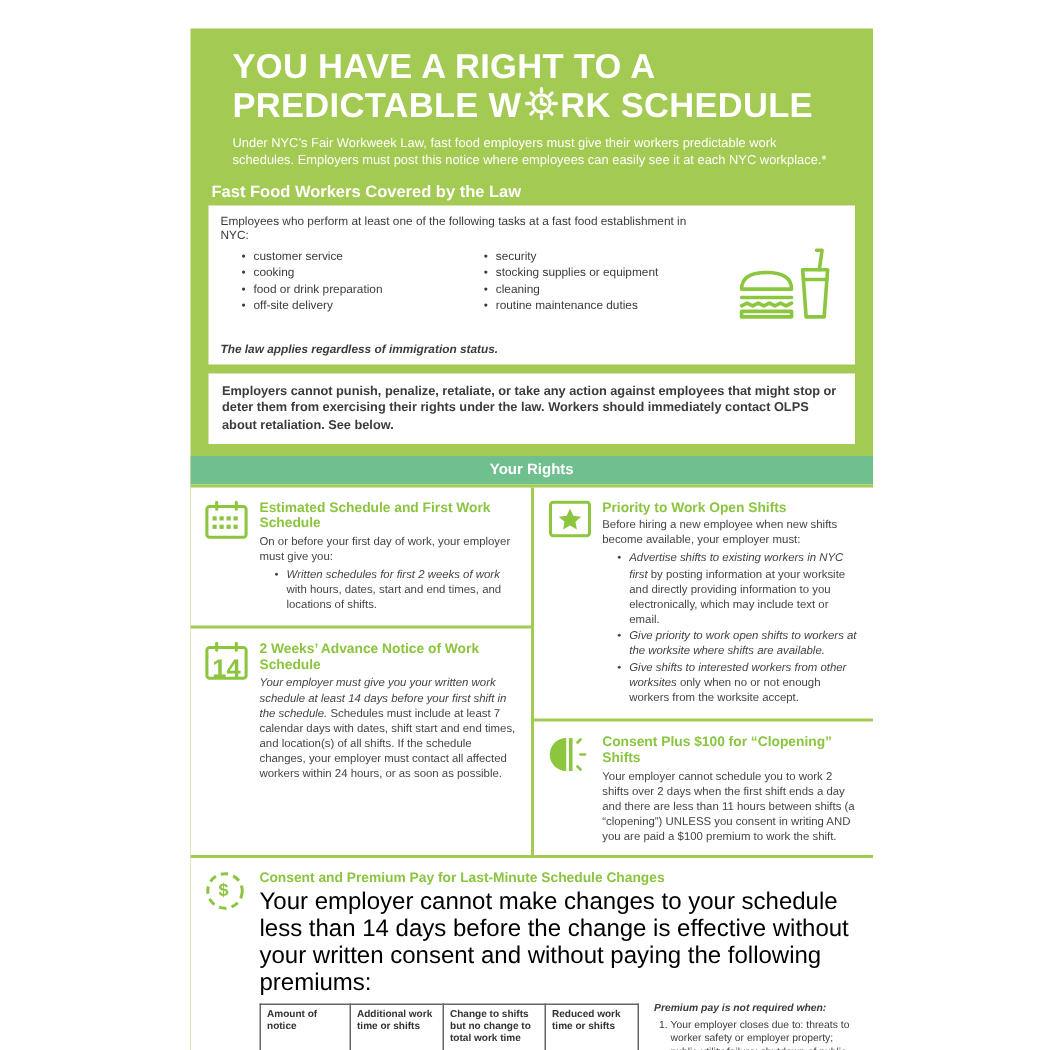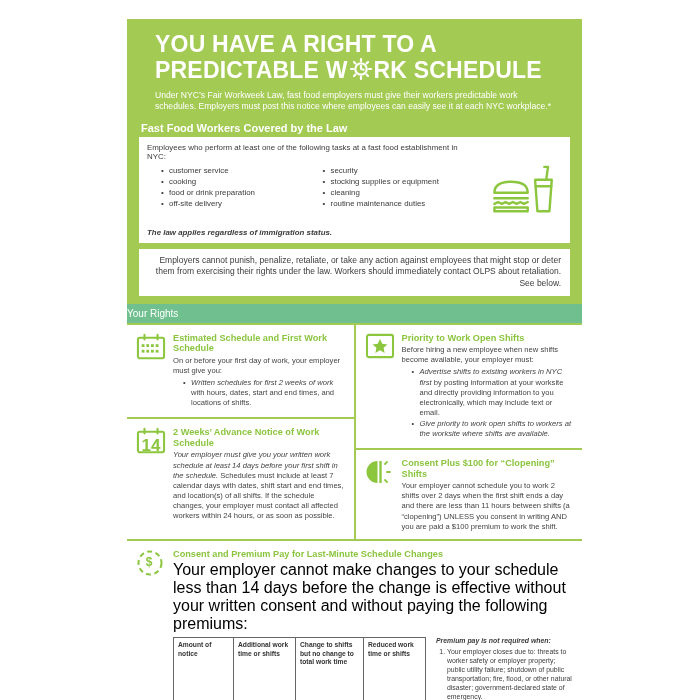--- a/index.html
+++ b/index.html
@@ -15,23 +15,23 @@
   .covered-h{padding:9px 14px 3px 14px;color:#fff;font-weight:bold;font-size:11px;}
   .covered-row{display:flex;gap:0;margin:0 12px;}
   .wbox{background:#fff;}
   .tasks-box{flex:1;padding:6px 8px;font-size:7.9px;color:#3b3b3b;}
   .task-cols{display:flex;margin-top:2px;}
   .task-cols ul{list-style:none;margin:2px 0 3px 0;padding:0 0 0 14px;flex:1;}
   .task-cols li{position:relative;padding-left:8px;line-height:1.42;}
   .task-cols li::before{content:"•";position:absolute;left:0;}
   .imm-note{font-weight:bold;font-style:italic;font-size:7.9px;margin-top:15px;}
   .icon-box{width:92px;display:flex;align-items:center;justify-content:center;padding:4px;}
-  .retal-box{margin:6px 12px 0 12px;padding:6px 9px;font-size:8.5px;font-weight:normal;color:#3b3b3b;line-height:1.38;text-align:right;}
-  
-  .band{margin-top:8px;background:#6fc08e;color:#fff;font-weight:normal;font-size:10px;padding:4px 0;}
+  .retal-box{margin:6px 12px 0 12px;padding:6px 9px;font-size:8.5px;font-weight:bold;color:#3b3b3b;line-height:1.38;}
+  
+  .band{margin-top:8px;background:#6fc08e;color:#fff;font-weight:bold;font-size:10px;text-align:center;padding:4px 0;}
   
   .rights{background:#fff;flex:1;display:flex;flex-direction:column;border-top:2px solid #a3ca52;}
   .cols{display:flex;border-bottom:2px solid #a3ca52;}
   .col{flex:1;display:flex;flex-direction:column;}
   .col.left{border-right:2px solid #a3ca52;}
   .sec{display:flex;padding:8px 8px 7px 9px;gap:7px;}
   .sec + .sec{border-top:2px solid #a3ca52;}
   .sec .icn{flex:0 0 30px;position:relative;}
   .sec .bd{flex:1;font-size:7.6px;line-height:1.33;color:#444;}
   .sec-h{color:#8bc53f;font-weight:bold;font-size:9.2px;line-height:1.15;margin-bottom:2px;}
@@ -175,20 +175,21 @@
                   <rect x="2" y="2" width="28" height="24" rx="2" fill="none" stroke="#8cc63f" stroke-width="2.2"></rect>
                   <path d="M16 6.5 L18.4 11.6 L24 12.3 L19.9 16 L21 21.5 L16 18.7 L11 21.5 L12.1 16 L8 12.3 L13.6 11.6 Z" fill="#8cc63f"></path>
                 </svg>
             </div>
             <div class="bd">
               <div class="sec-h">Priority to Work Open Shifts</div>
               <span>Before hiring a new employee when new shifts become available, your employer must:</span>
               <ul>
                 <li><span class="em">Advertise shifts to existing workers in NYC first</span><span> by posting information at your worksite and directly providing information to you electronically, which may include text or email.</span></li>
                 <li><span class="em">Give priority to work open shifts to workers at the worksite where shifts are available.</span><span></span></li>
+                <li><span class="em">Give shifts to interested workers from other worksites</span><span> only when no or not enough workers from the worksite accept.</span></li>
               </ul>
             </div>
           </div>
 
           <div class="sec grow">
             <div class="icn">
               <svg width="28" height="28" viewBox="0 0 28 28">
                   <path d="M12.5 3 A11 11 0 0 0 12.5 25 Z" fill="#8cc63f"></path>
                   <line x1="15.5" y1="3" x2="15.5" y2="25" stroke="#8cc63f" stroke-width="2.4"></line>
                   <g stroke="#8cc63f" stroke-width="1.8" stroke-linecap="round">

